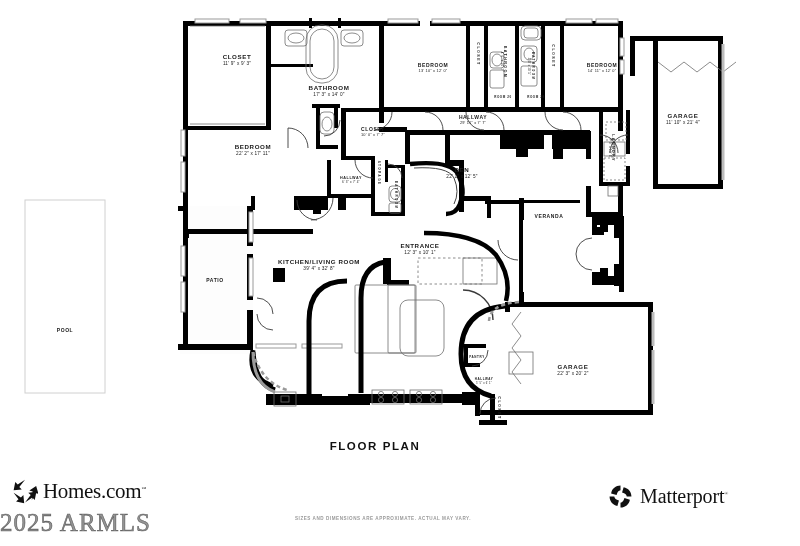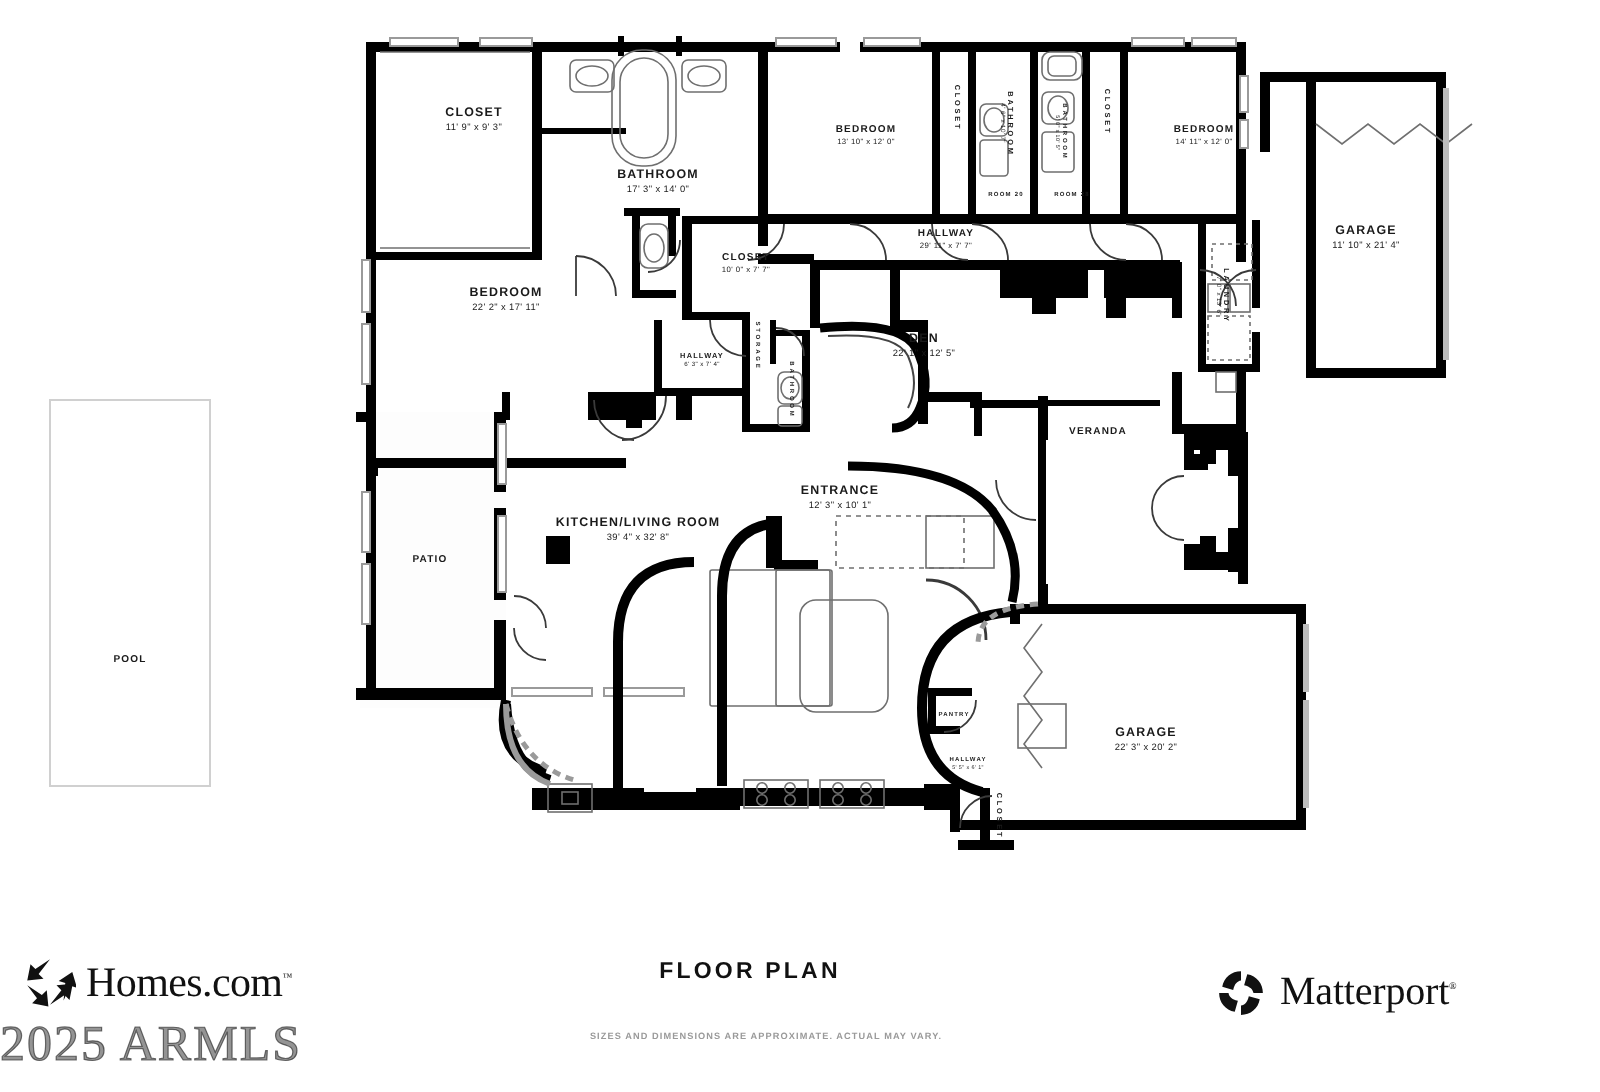--- a/index.html
+++ b/index.html
@@ -31,21 +31,21 @@
   .sz-sm .nm{font-size:5.0px;}
   .sz-sm .dm{font-size:3.9px;margin-top:.5px;}
   .sz-xs .nm{font-size:3.7px;}
   .sz-xs .dm{font-size:3.1px;}
   .sz-tiny .nm{font-size:3.0px;}
   .sz-tiny .dm{font-size:2.7px;}
 
   #title{
     position:absolute;left:375px;top:446px;
     transform:translate(-50%,-50%);
-    font-size:11.5px;font-weight:700;letter-spacing:1.6px;color:#111;margin-top:40px;
+    font-size:11.5px;font-weight:700;letter-spacing:1.6px;color:#111;
   }
   #disclaimer{
     position:absolute;left:383px;top:518px;
     transform:translate(-50%,-50%);
     font-size:4.6px;letter-spacing:.55px;color:#9a9a9a;font-weight:600;
   }
   #homes-brand{
     position:absolute;left:12px;top:478px;
     display:flex;align-items:center;gap:5px;
   }

